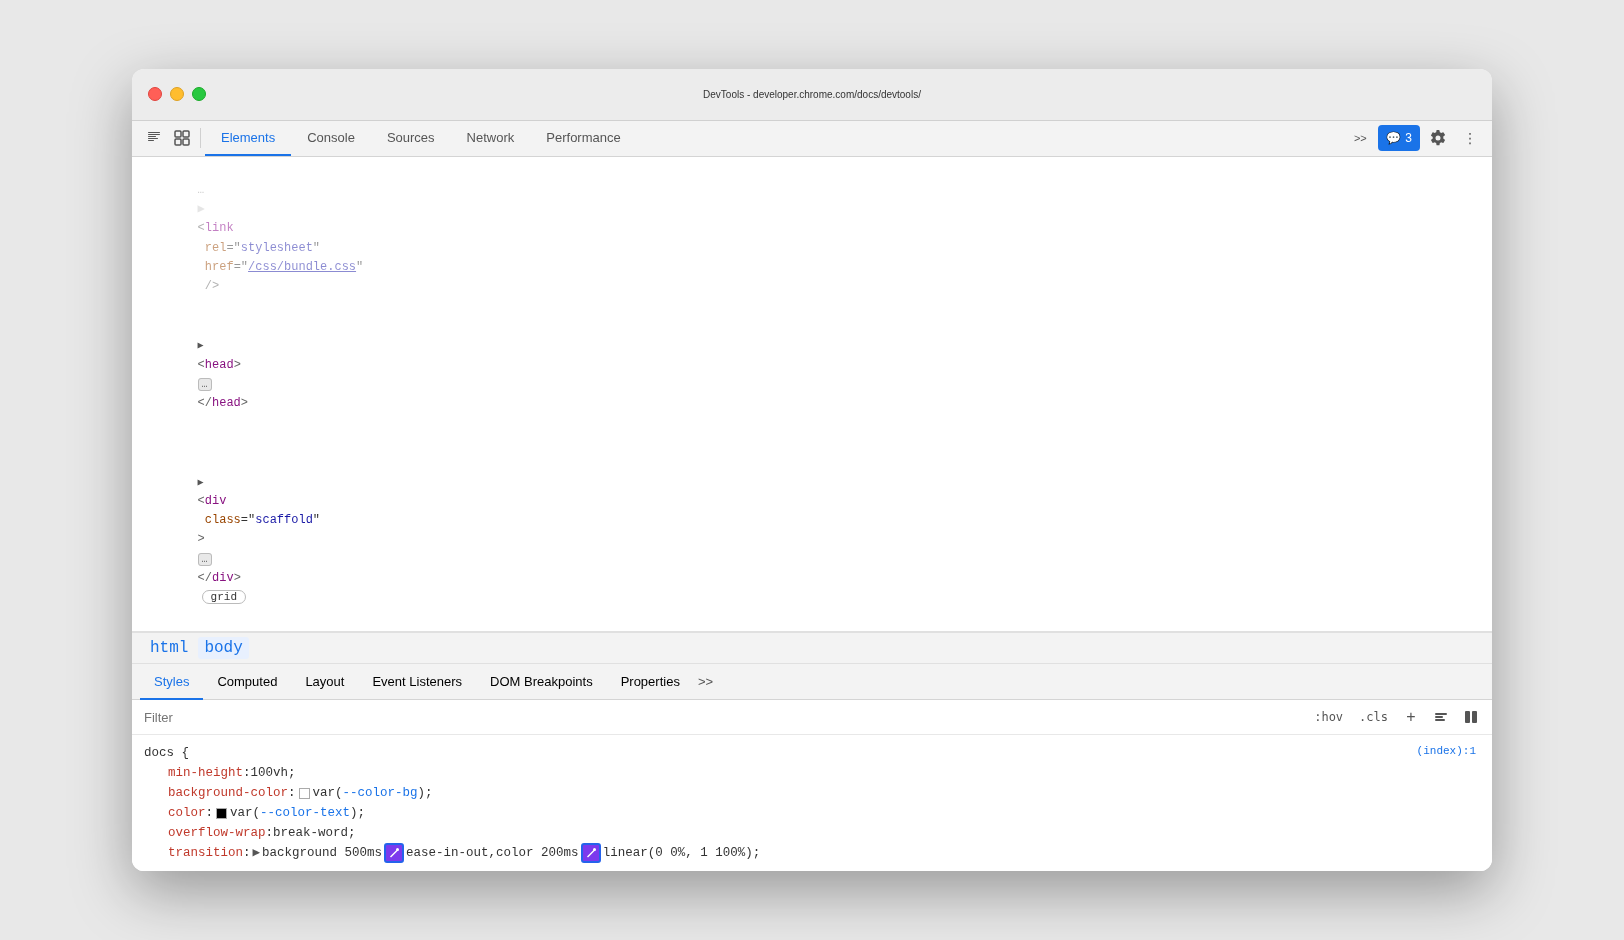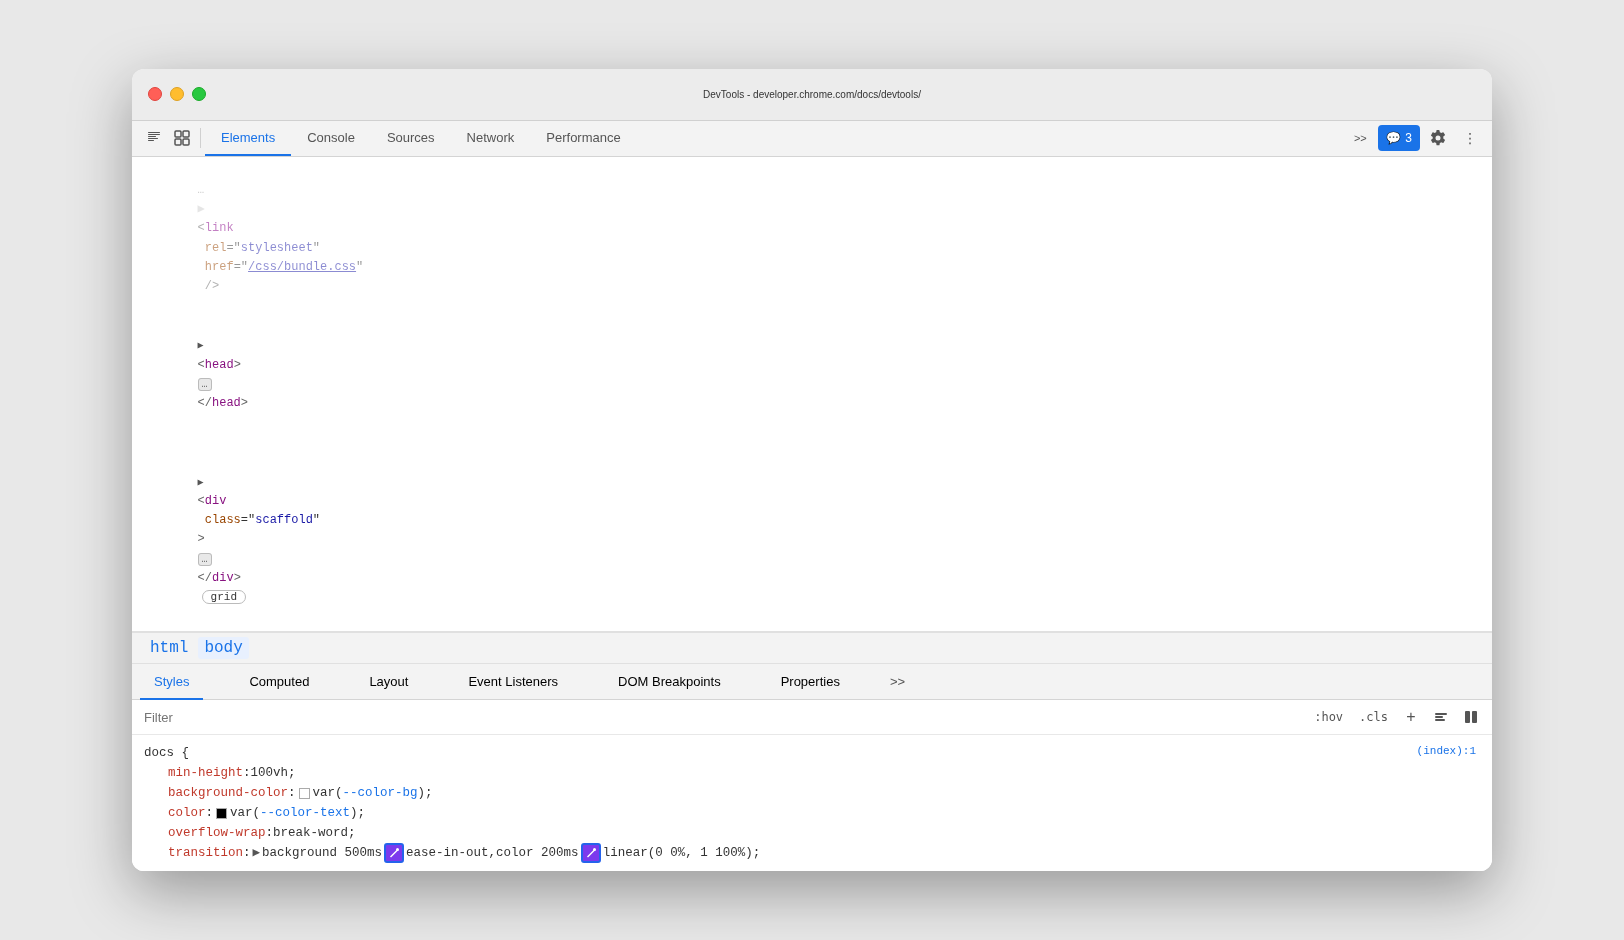--- a/index.html
+++ b/index.html
@@ -211,21 +211,20 @@
     .breadcrumb-item.active { background: #e8f0fe; }
 
     
     .styles-tabs {
       background: #f3f3f3;
       border-bottom: 1px solid #d4d4d4;
       display: flex;
       align-items: center;
       padding: 0 8px;
       height: 36px;
-      gap: 32px;
     }
 
     .styles-tab {
       padding: 0 14px;
       height: 36px;
       line-height: 36px;
       font-size: 13px;
       color: #000000;
       cursor: pointer;
       border-bottom: 2px solid transparent;

